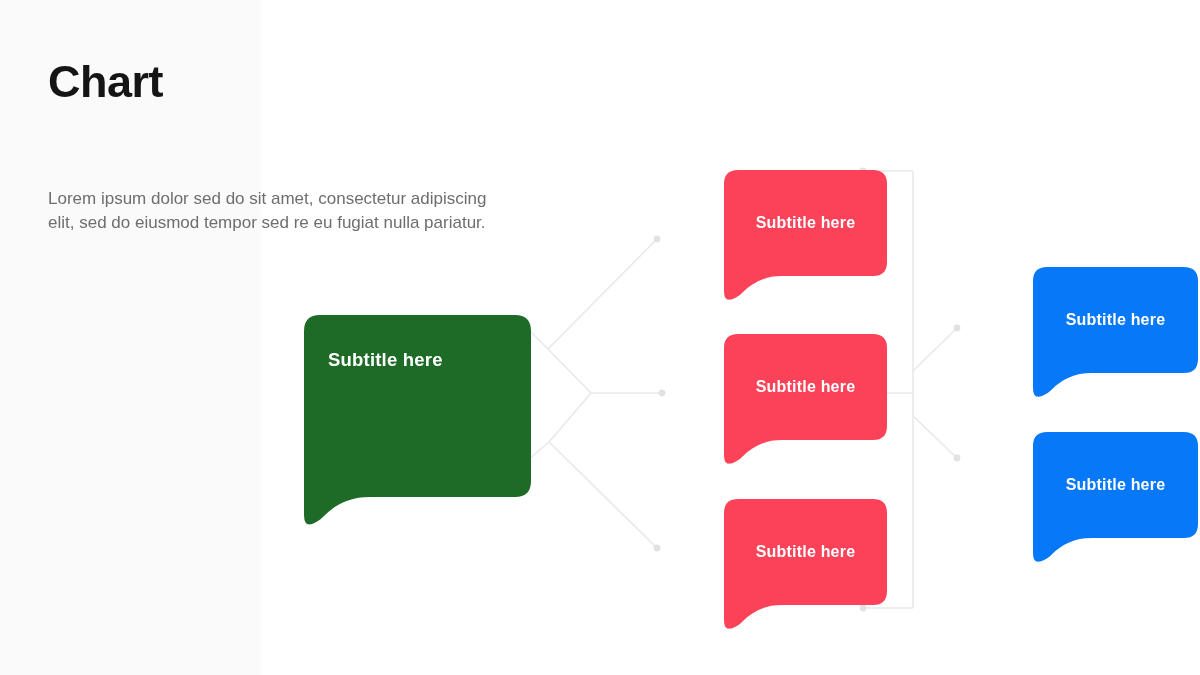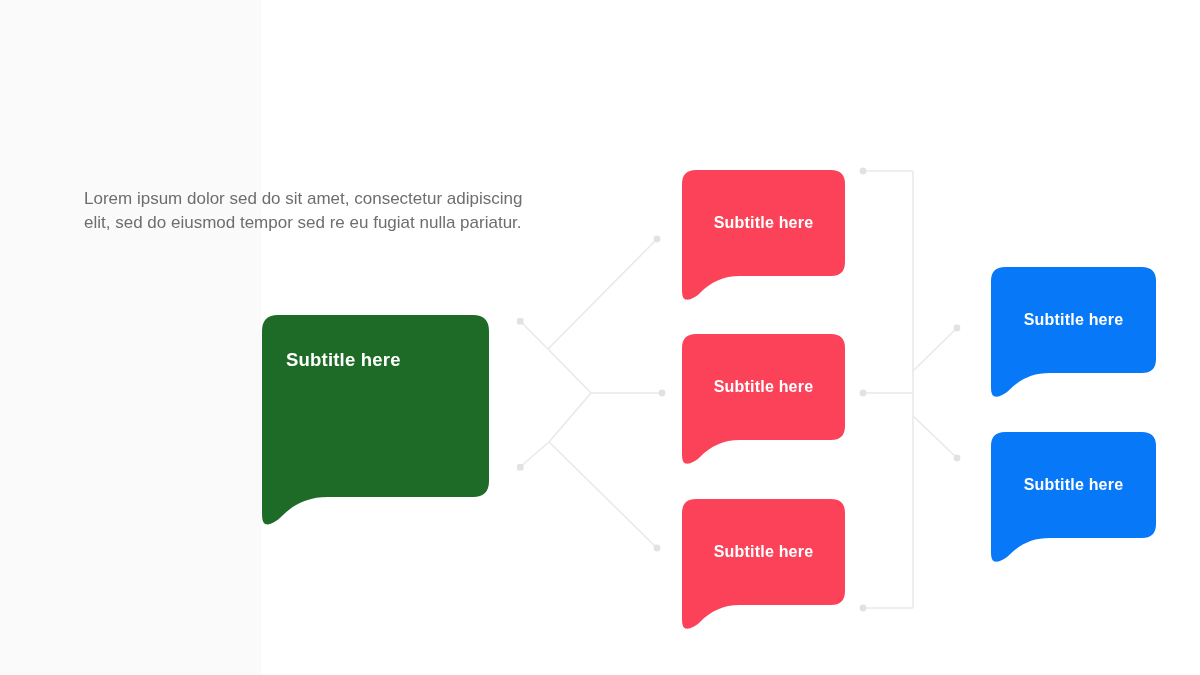--- a/index.html
+++ b/index.html
@@ -12,29 +12,28 @@
   .page-title{
     position:absolute;left:48px;top:52px;
     font-size:45px;line-height:59px;font-weight:800;letter-spacing:-0.5px;
     color:var(--title-text,#151515);
   }
   .page-title span{display:block;}
   .page-description{
     position:absolute;left:48px;top:187px;width:466px;
     font-size:17px;line-height:23.5px;font-weight:400;
     color:var(--description-text,#6e6e6e);
-    margin-left:36px;
   }
   .connectors{position:absolute;left:0;top:0;width:1200px;height:675px;}
   .connectors line,.connectors polyline,.connectors path{
     stroke:var(--connector,#e9e9e9);stroke-width:1.6;fill:none;
   }
   .connectors circle{fill:var(--connector-dot,#e3e3e3);}
   .connectors rect{fill:var(--connector-dot,#e3e3e3);}
-  .node{position:absolute;}
+  .node{position:absolute;margin-left:42px;}
   .node svg{position:absolute;left:0;top:0;display:block;}
   .node-root-shape{fill:var(--node-green,#1e6b27);}
   .node-red-shape{fill:var(--node-red,#fc4258);}
   .node-blue-shape{fill:var(--node-blue,#0678f8);}
   .node-label{
     position:absolute;left:0;top:0;width:100%;height:106px;
     display:flex;align-items:center;justify-content:center;
     color:var(--node-text,#fff);font-size:16px;font-weight:700;letter-spacing:0.2px;
   }
   .node-root-title{
@@ -47,20 +46,21 @@
   }
 </style>
 </head>
 <body>
 
 <div class="slide">
 
   <div class="sidebar"></div>
 
   <div class="page-title">
+    <span>Chart</span>
   </div>
 
   <div class="page-description">Lorem ipsum dolor sed do sit amet, consectetur adipiscing elit, sed do eiusmod tempor sed re eu fugiat nulla pariatur.</div>
 
   <svg class="connectors" viewBox="0 0 1200 675">
     <g>
       <line x1="520" y1="321" x2="548" y2="349"></line>
       <line x1="548" y1="349" x2="657" y2="239"></line>
       <line x1="548" y1="349" x2="591" y2="393"></line>
       <line x1="591" y1="393" x2="662" y2="393"></line>

